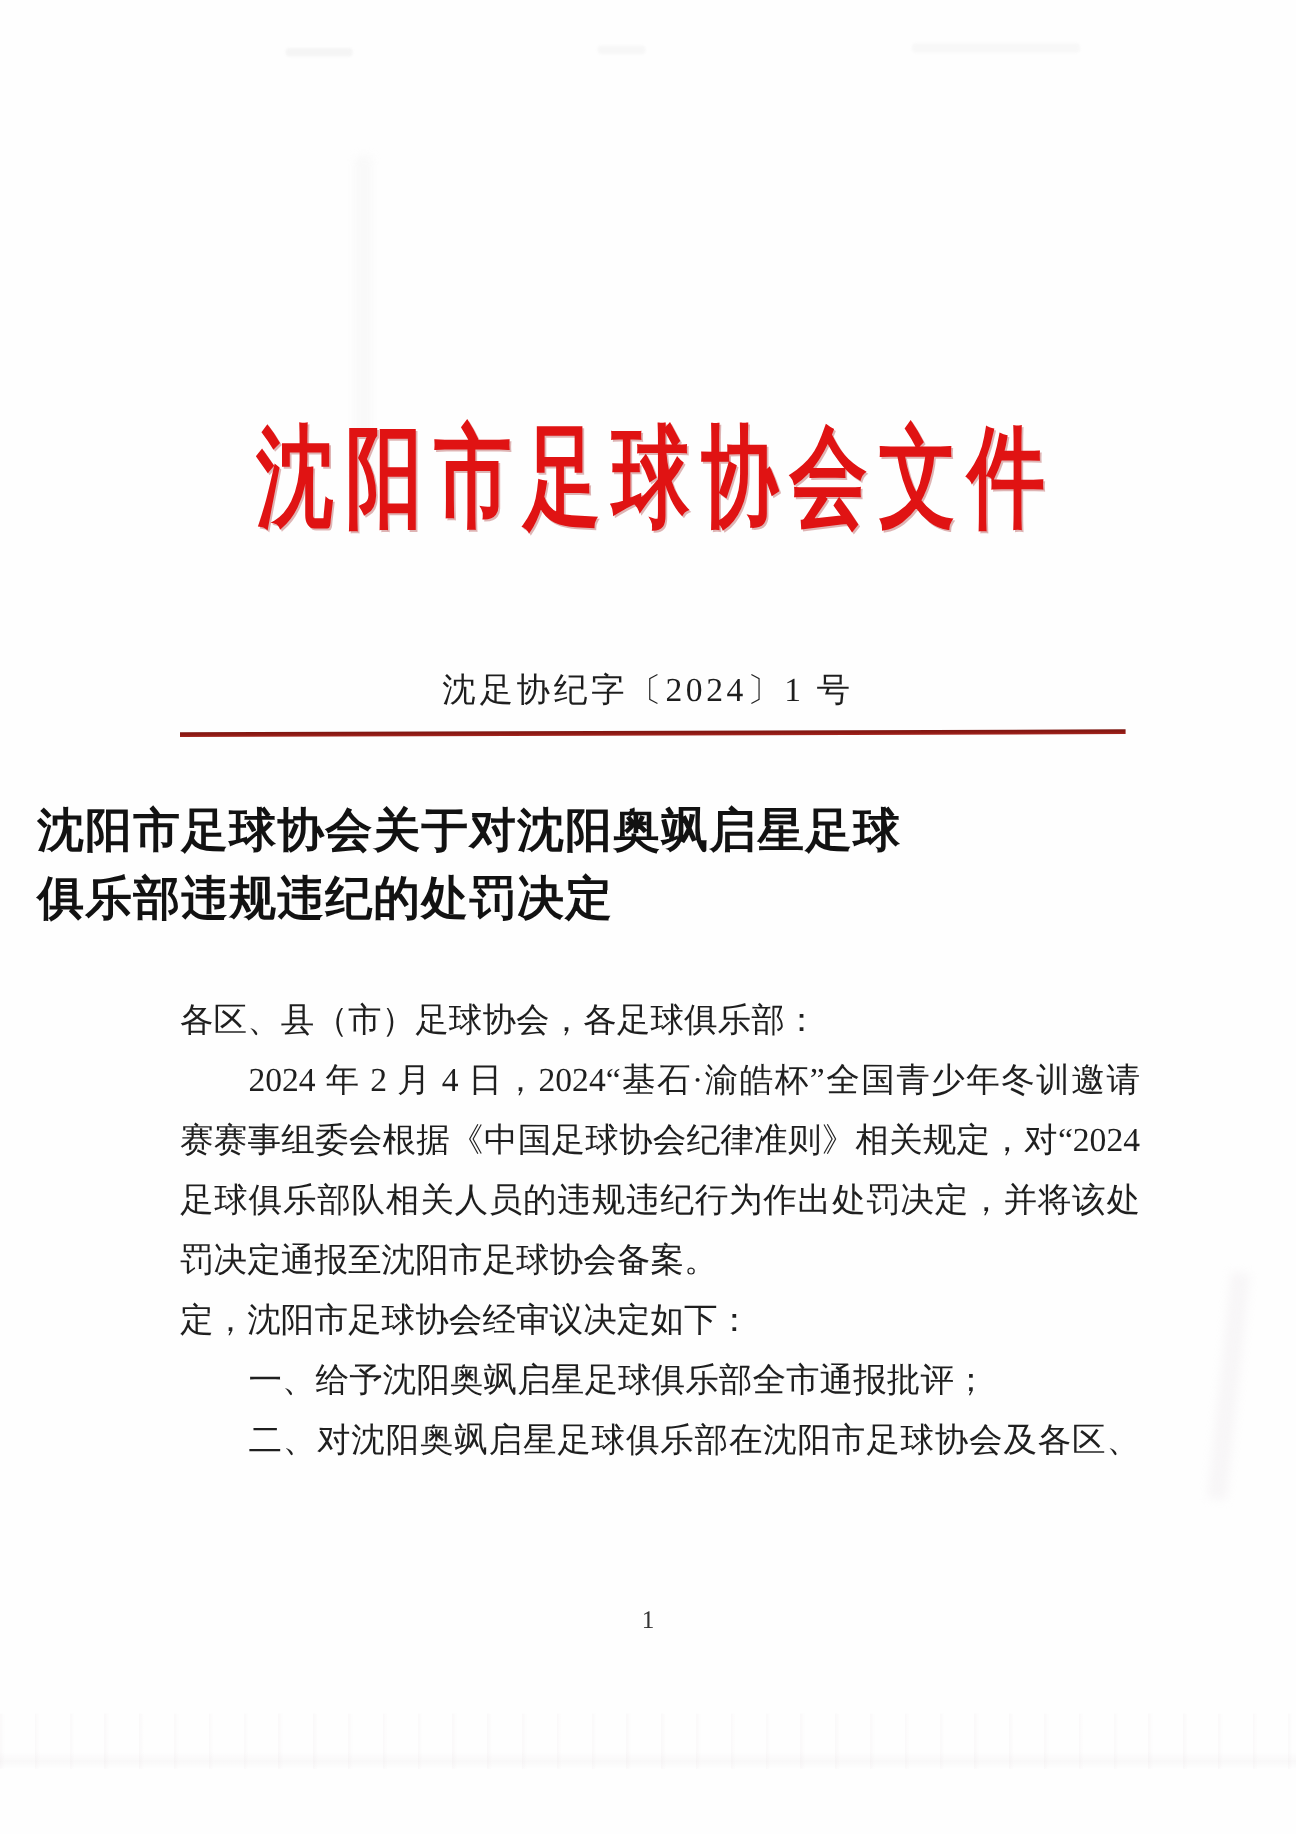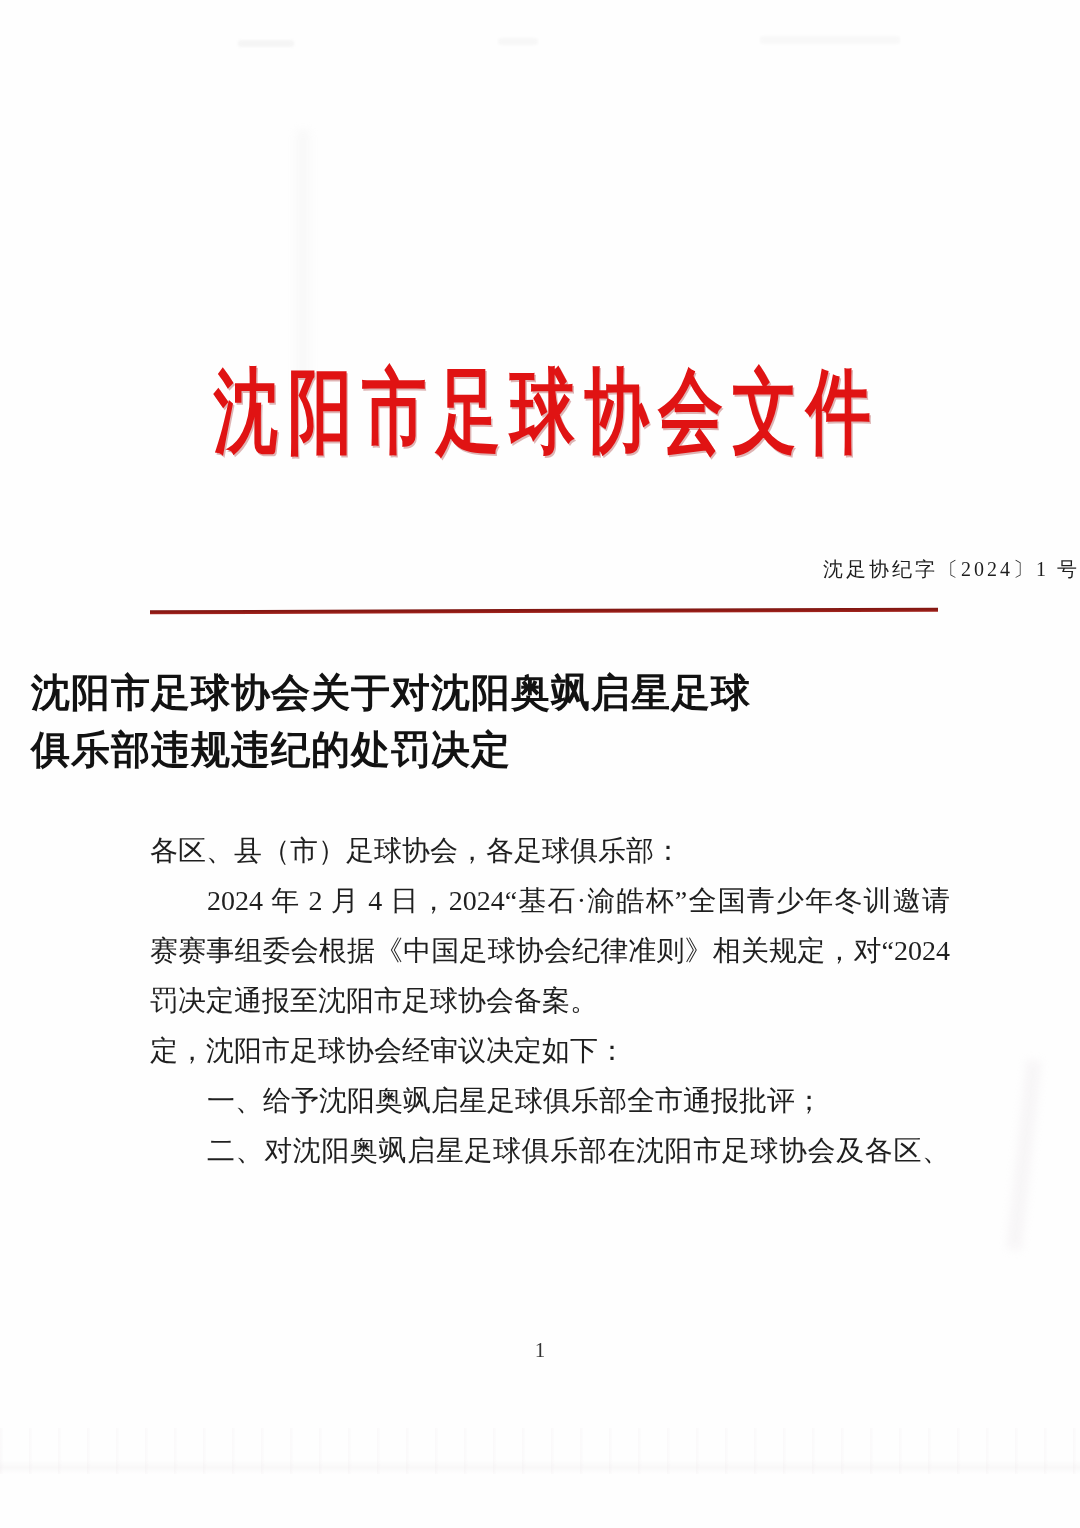--- a/index.html
+++ b/index.html
@@ -12,34 +12,34 @@
     width:1080px;height:1528px;
     background:#ffffff;
     font-family:"Liberation Serif","DejaVu Serif",serif;
   }
   .page{
     position:relative;width:1080px;height:1528px;
     background:#fefefe;overflow:hidden;
   }
   
   .doc-header{
-    position:absolute;top:366px;left:0;width:100%;
+    position:absolute;top:352px;left:0;width:100%;
     text-align:center;
   }
   .doc-header .inner{
     display:inline-block;white-space:nowrap;line-height:1;
     font-size:92px;font-weight:900;color:var(--header-red);
     letter-spacing:0.15em;margin-right:-0.15em;
     transform:scaleX(0.70);transform-origin:center;
     text-shadow:2px 2px 0 rgba(150,10,10,0.30);
   }
   
   .doc-number{
     position:absolute;top:556px;left:0;width:100%;
-    text-align:right;font-size:20px;color:#1e1e1e;
+    text-align:center;font-size:28px;color:#1e1e1e;
     letter-spacing:3px;
   }
   
   .red-rule{
     position:absolute;top:609px;left:150px;width:788px;height:4px;
     background:linear-gradient(to bottom,#7e1712,var(--rule-red) 55%,#a62721);
     transform:rotate(-0.18deg);
   }
   
   .doc-title{
@@ -99,20 +99,21 @@
 
   <div class="doc-title">
     <div>沈阳市足球协会关于对沈阳奥飒启星足球</div>
     <div>俱乐部违规违纪的处罚决定</div>
   </div>
 
   <div class="doc-body" id="doc-body">
       <div class="body-line">各区、县（市）足球协会，各足球俱乐部：</div>
       <div class="body-line indent justify">2024 年 2 月 4 日，2024“基石·渝皓杯”全国青少年冬训邀请</div>
       <div class="body-line justify">赛赛事组委会根据《中国足球协会纪律准则》相关规定，对“2024</div>
+      <div class="body-line justify">足球俱乐部队相关人员的违规违纪行为作出处罚决定，并将该处</div>
       <div class="body-line">罚决定通报至沈阳市足球协会备案。</div>
       <div class="body-line">定，沈阳市足球协会经审议决定如下：</div>
       <div class="body-line indent">一、给予沈阳奥飒启星足球俱乐部全市通报批评；</div>
       <div class="body-line indent justify">二、对沈阳奥飒启星足球俱乐部在沈阳市足球协会及各区、</div>
     </div>
 
   <div class="page-number">1</div>
 </div>
 
 </body></html>

